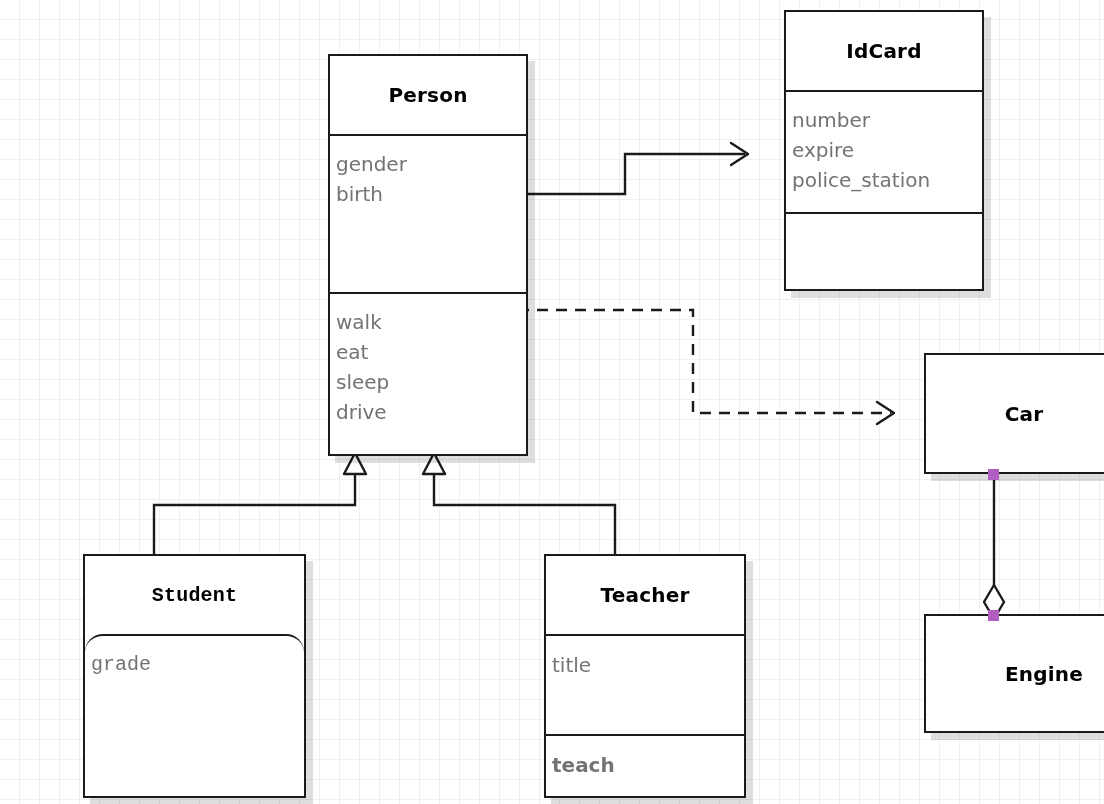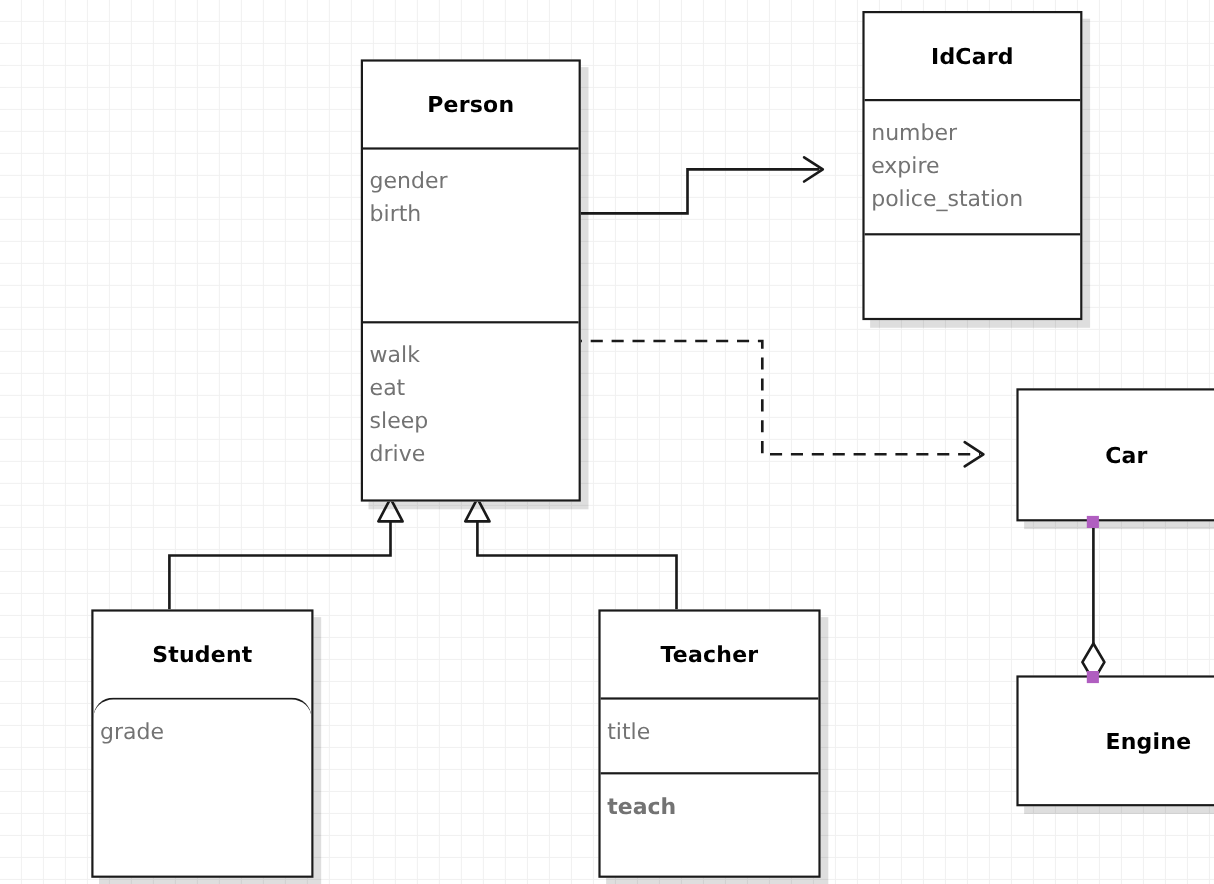--- a/index.html
+++ b/index.html
@@ -129,30 +129,30 @@
   <div class="uml-class" style="left:754px; top:10px; width:200px; height:281px;">
     <div class="compartment c-title" style="height:78px;">IdCard</div>
     <div class="compartment c-body" style="height:122px;">
       <div class="row">number</div>
       <div class="row">expire</div>
       <div class="row">police_station</div>
     </div>
     <div class="compartment c-body" style="flex:1;"></div>
   </div>
 
-  <div class="uml-class" style="left:53px; top:554px; width:202px; height:244px;">
+  <div class="uml-class" style="left:53px; top:554px; width:223px; height:244px;font-family:Liberation Mono, monospace;">
     <div class="compartment c-title" style="height:78px;">Student</div>
     <div class="compartment c-body pad-small" style="height:80px;border-radius:18px;">
       <div class="row">grade</div>
     </div>
   </div>
 
   <div class="uml-class" style="left:514px; top:554px; width:202px; height:244px;">
     <div class="compartment c-title" style="height:78px;">Teacher</div>
-    <div class="compartment c-body pad-small" style="height:68px;">
+    <div class="compartment c-body pad-small" style="height:100px;">
       <div class="row">title</div>
     </div>
     <div class="compartment c-body pad-small" style="flex:1;font-weight:bold;">
       <div class="row">teach</div>
     </div>
   </div>
 
   <div class="uml-class" style="left:894px; top:353px; width:200px; height:121px;">
     <div class="compartment c-title" style="flex:1;">Car</div>
   </div>

